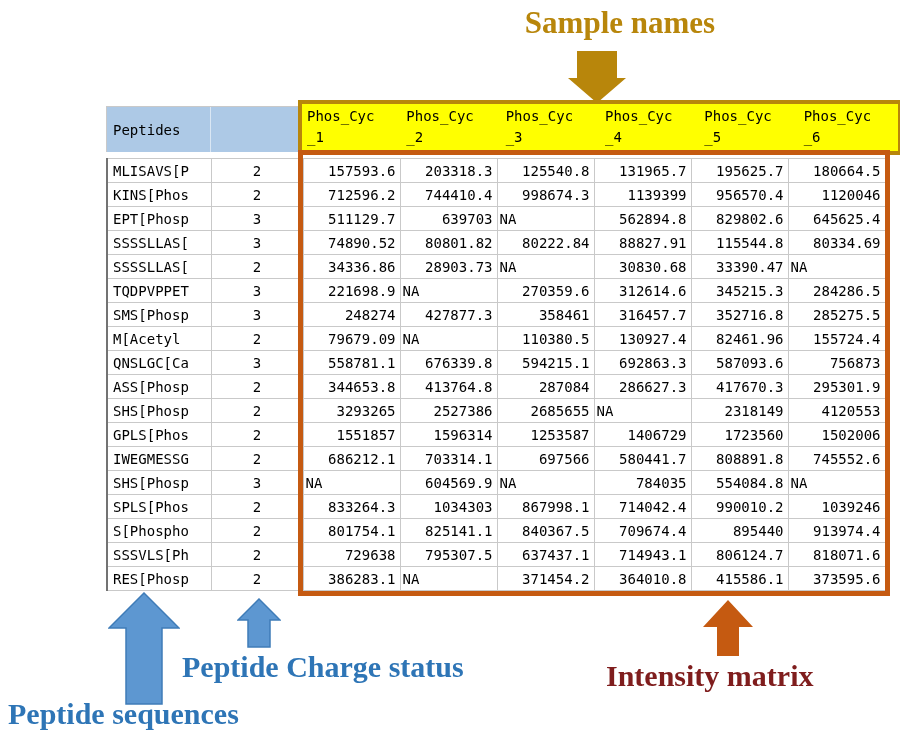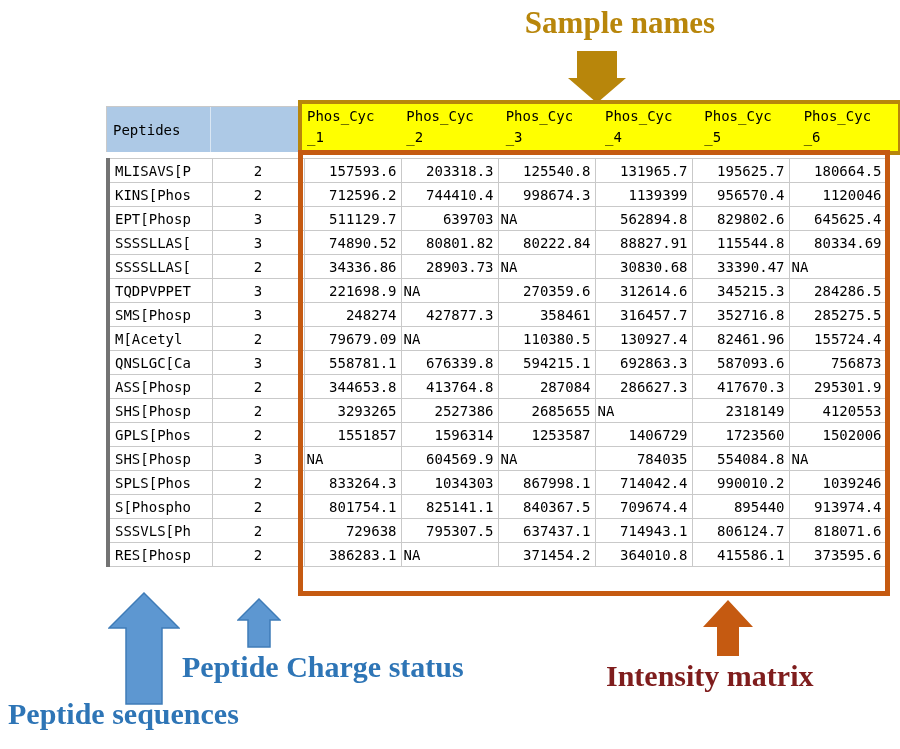--- a/index.html
+++ b/index.html
@@ -44,21 +44,21 @@
   .body-tbl{
     position:absolute;left:106px;top:158px;z-index:2;
     border-collapse:collapse;table-layout:fixed;width:778px;
     font-family:"DejaVu Sans Mono",monospace;font-size:14px;color:#000;
     border-top:1px solid #c9c9c9;
   }
   .body-tbl td{
     height:24px;box-sizing:border-box;padding:0;white-space:nowrap;overflow:hidden;
     border-right:1px solid #c9c9c9;border-bottom:1px solid #c9c9c9;background:#fff;
   }
-  .body-tbl td:first-child{border-left:4px solid #737373;}
+  .body-tbl td:first-child{border-left:2px solid #737373;}
   td.pep{padding-left:5px;text-align:left;}
   td.chg{text-align:center;}
   td.num{text-align:right;padding-right:4px;}
   td.na{text-align:left;padding-left:2px;}
 </style>
 </head>
 <body>
 
 <div class="canvas">
 
@@ -226,20 +226,30 @@
           <td class="pep">GPLS[Phos</td>
           <td class="chg">2</td>
           <td class="num">1551857</td>
           <td class="num">1596314</td>
           <td class="num">1253587</td>
           <td class="num">1406729</td>
           <td class="num">1723560</td>
           <td class="num">1502006</td>
         </tr>
         <tr>
+          <td class="pep">IWEGMESSG</td>
+          <td class="chg">2</td>
+          <td class="num">686212.1</td>
+          <td class="num">703314.1</td>
+          <td class="num">697566</td>
+          <td class="num">580441.7</td>
+          <td class="num">808891.8</td>
+          <td class="num">745552.6</td>
+        </tr>
+        <tr>
           <td class="pep">SHS[Phosp</td>
           <td class="chg">3</td>
           <td class="na">NA</td>
           <td class="num">604569.9</td>
           <td class="na">NA</td>
           <td class="num">784035</td>
           <td class="num">554084.8</td>
           <td class="na">NA</td>
         </tr>
         <tr>

